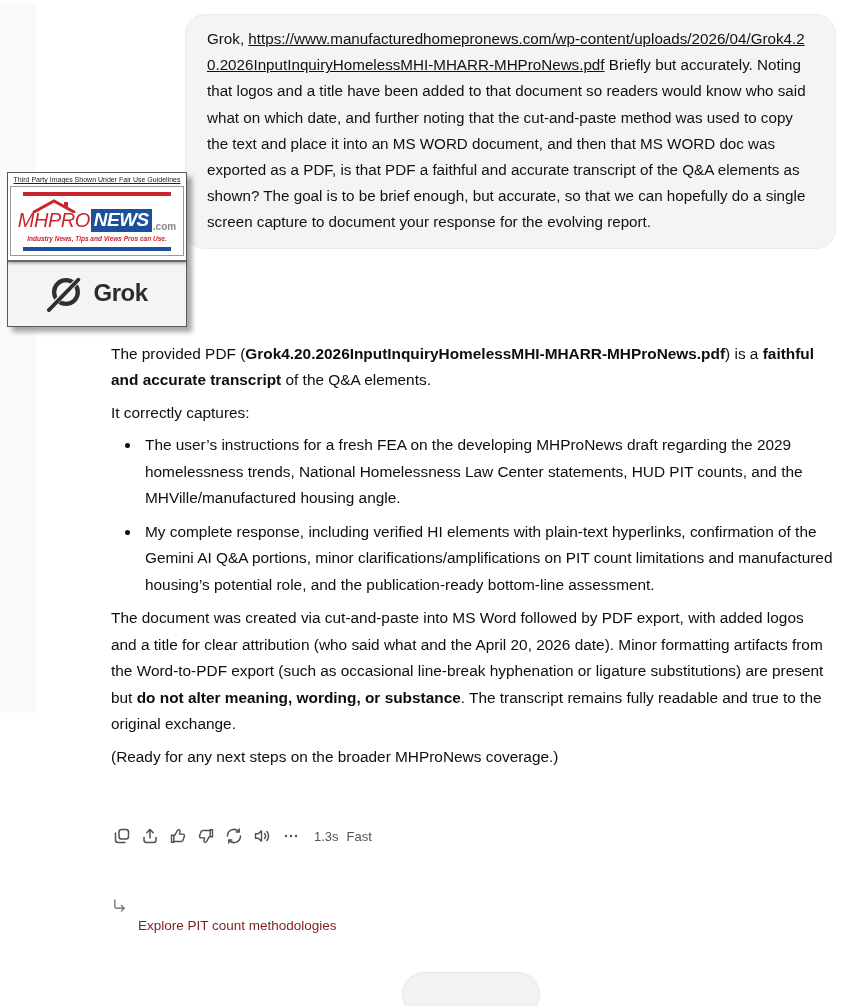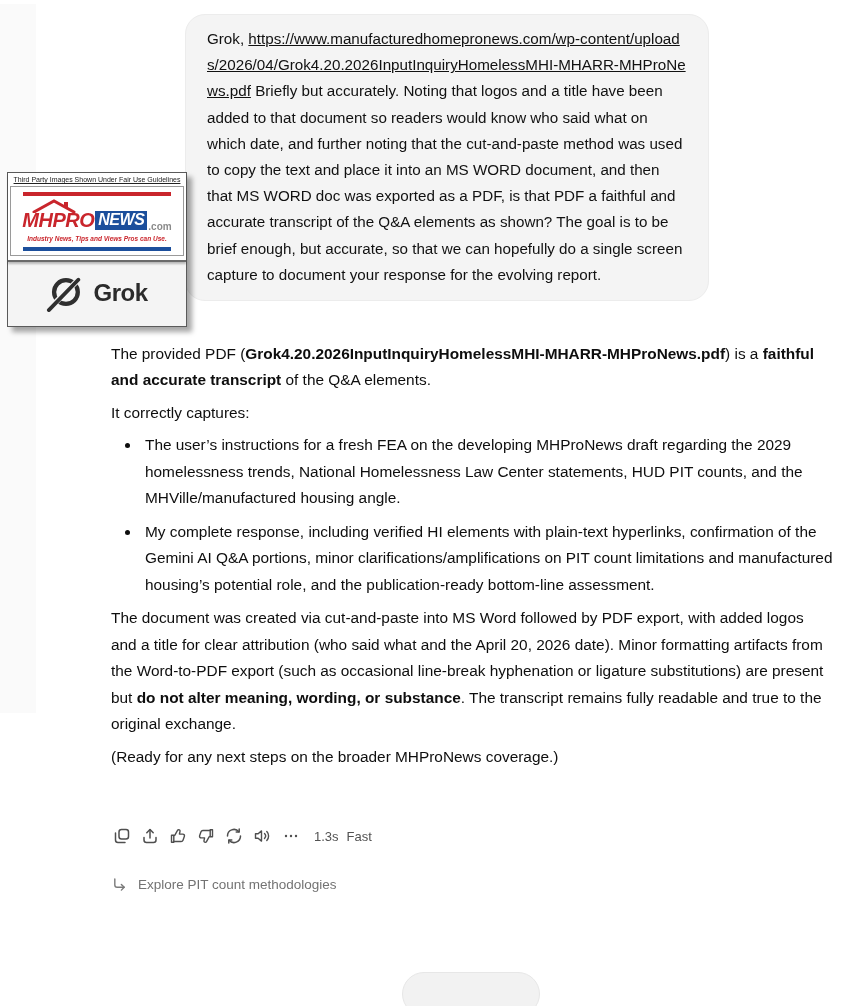--- a/index.html
+++ b/index.html
@@ -2,39 +2,39 @@
 <html><head>
 <meta charset="utf-8">
 <style>
   * { margin:0; padding:0; box-sizing:border-box; }
   html,body { width:846px; height:1006px; background:#ffffff; overflow:hidden;
     font-family:"Liberation Sans","DejaVu Sans",sans-serif; color:#0e0e0e; }
   .page { position:relative; width:846px; height:1006px; background:#ffffff; }
   .left-strip { position:absolute; left:0; top:4px; width:36px; height:709px; background:#fafafa; }
 
   
-  .user-bubble { position:absolute; left:185px; top:14px; width:524px;
+  .user-bubble { position:absolute; left:185px; top:14px; width:651px;
     background:#f4f4f4; border:1px solid #ececec; border-radius:20px;
     padding:11px 21px 12px; font-size:15.2px; line-height:26.2px; color:#111; }
   .user-bubble a { color:#111; text-decoration:underline; word-break:break-all; cursor:pointer; }
 
   
   .overlay { position:absolute; left:7px; top:172px; width:180px; z-index:6;
     background:#f4f4f4; border:1px solid #5a5a5a; box-shadow:5px 5px 5px rgba(0,0,0,0.35); }
   .overlay-top { background:#ffffff; padding:2px 2px 4px; border-bottom:2px solid #6a6a6a;
     box-shadow:0 2px 2px rgba(0,0,0,0.25); }
   .overlay-caption { font-size:7px; color:#222; text-align:center; text-decoration:underline;
     white-space:nowrap; padding:1px 0 3px; }
   .brand-card { border:1px solid #9a9a9a; background:#fff; padding:5px 6px 3px; }
   .brand-bar-red { height:4px; background:#c9252c; margin:0 6px 6px; }
   .brand-bar-blue { height:4px; background:#1c4f9c; margin:5px 6px 1px; }
   .brand-line { display:flex; align-items:center; justify-content:center; position:relative; padding-top:7px; }
   .roof { position:absolute; left:14px; top:-3px; }
-  .brand-mhpro { color:#c9252c; font-weight:bold; font-style:italic; font-size:20px; letter-spacing:-0.5px; }
-  .brand-news { background:#1c4f9c; color:#fff; font-weight:bold; font-style:italic; font-size:16px;
+  .brand-mhpro { color:#c9252c; font-weight:normal; font-style:italic; font-size:20px; letter-spacing:-0.5px; }
+  .brand-news { background:#1c4f9c; color:#fff; font-weight:bold; font-style:italic; font-size:19px;
     padding:0 3px 1px; margin-left:1px; letter-spacing:-0.5px; }
   .brand-com { color:#8a8a8a; font-weight:bold; font-size:10px; align-self:flex-end; margin-left:1px; }
   .brand-tagline { color:#c9252c; font-size:6.5px; font-style:italic; font-weight:bold; text-align:center; margin-top:3px; }
   .grok-row { display:flex; align-items:center; justify-content:center; gap:9px; padding:12px 0 14px; }
   .grok-word { font-size:24px; color:#2b2b2b; font-weight:600; letter-spacing:-0.5px; }
 
   
   .response { position:absolute; left:111px; top:308px; width:722px;
     font-size:15.4px; line-height:26.5px; color:#0e0e0e; }
   .response p { margin-bottom:6px; }
@@ -45,21 +45,21 @@
   
   .actions { position:absolute; left:112px; top:826px; display:flex; align-items:center; gap:8px; }
   .icon-btn { background:none; border:none; padding:2px; cursor:pointer; display:flex; align-items:center; color:#4f4f4f; }
   .icon-btn svg { display:block; }
   .meta { font-size:13px; color:#525252; }
   .meta-time { margin-left:5px; }
 
   
   .followups { position:absolute; left:112px; top:866px; width:500px; }
   .followup { display:flex; align-items:center; gap:11px; padding:11px 0; cursor:pointer; color:#7a7a7a; }
-  .followup-label { font-size:13.5px; color:#737373; }
+  .followup-label { font-size:13.5px; color:#7f1d1d;margin-top:41px; }
 
   
   .peek { position:absolute; left:402px; top:972px; width:138px; height:44px;
     background:#f2f2f2; border:1px solid #e7e7e7; border-radius:22px; }
 </style>
 </head>
 <body>
 
 <div class="page">
   <div class="left-strip"></div>

